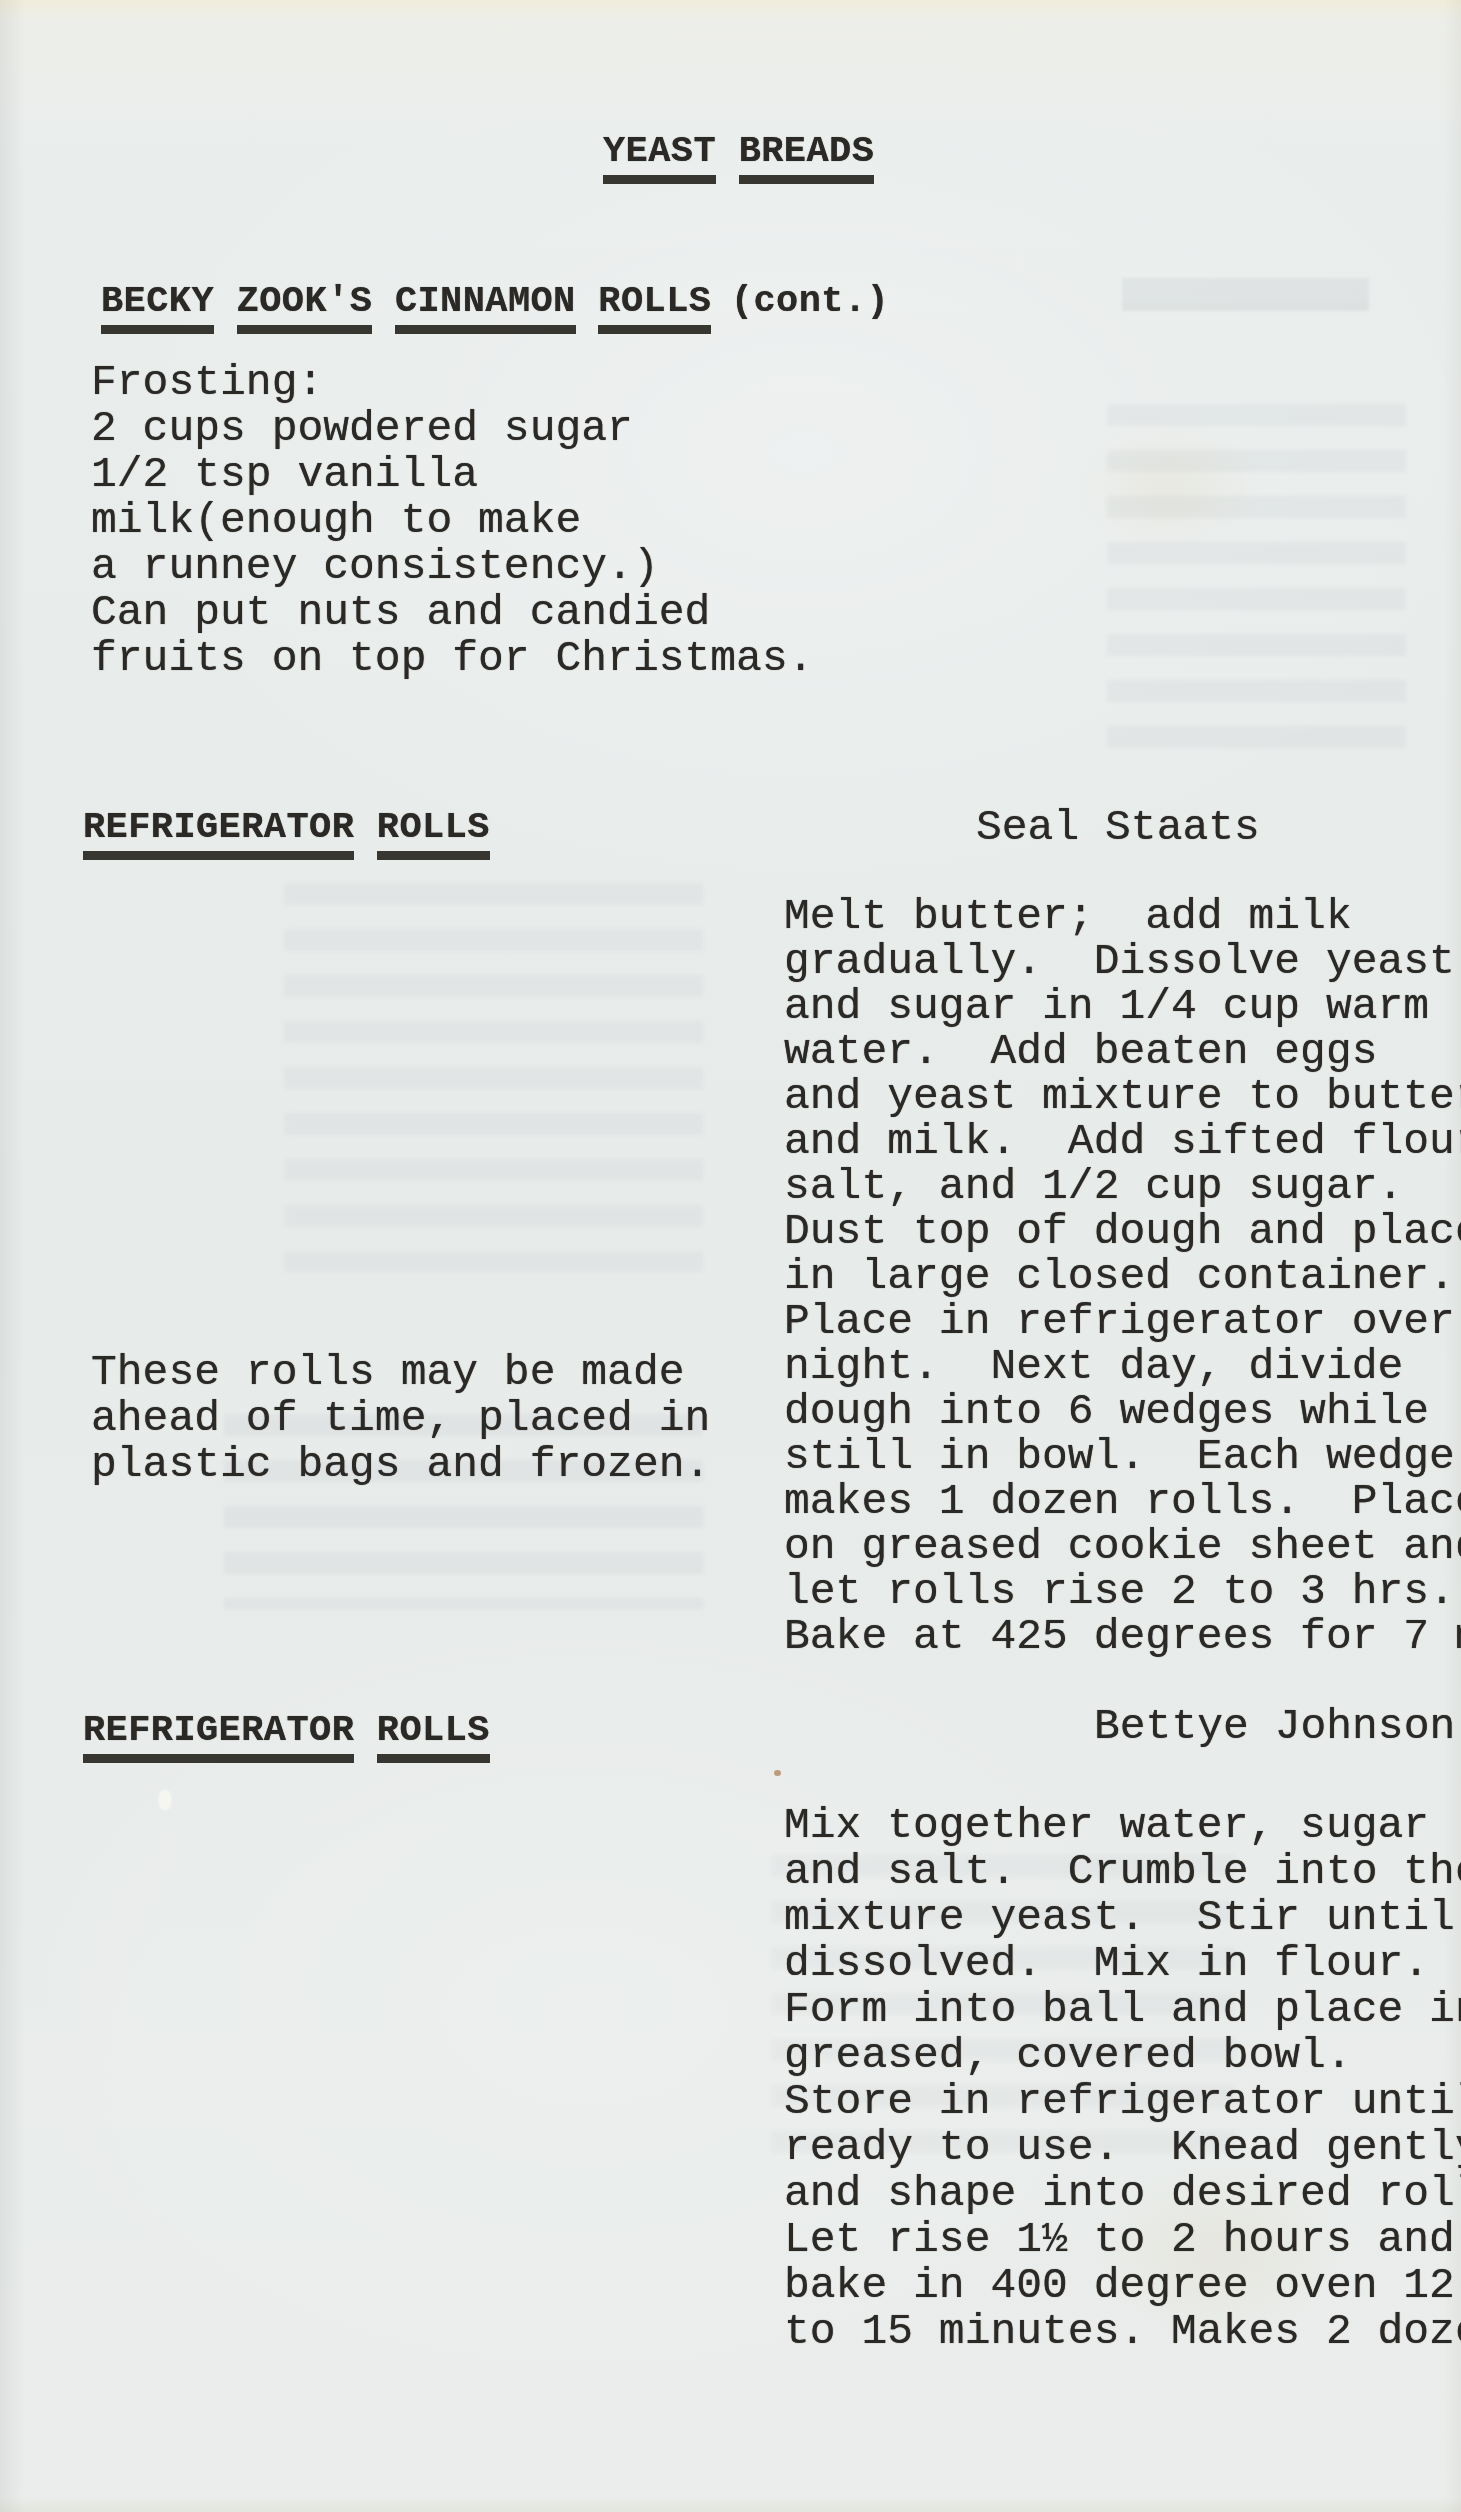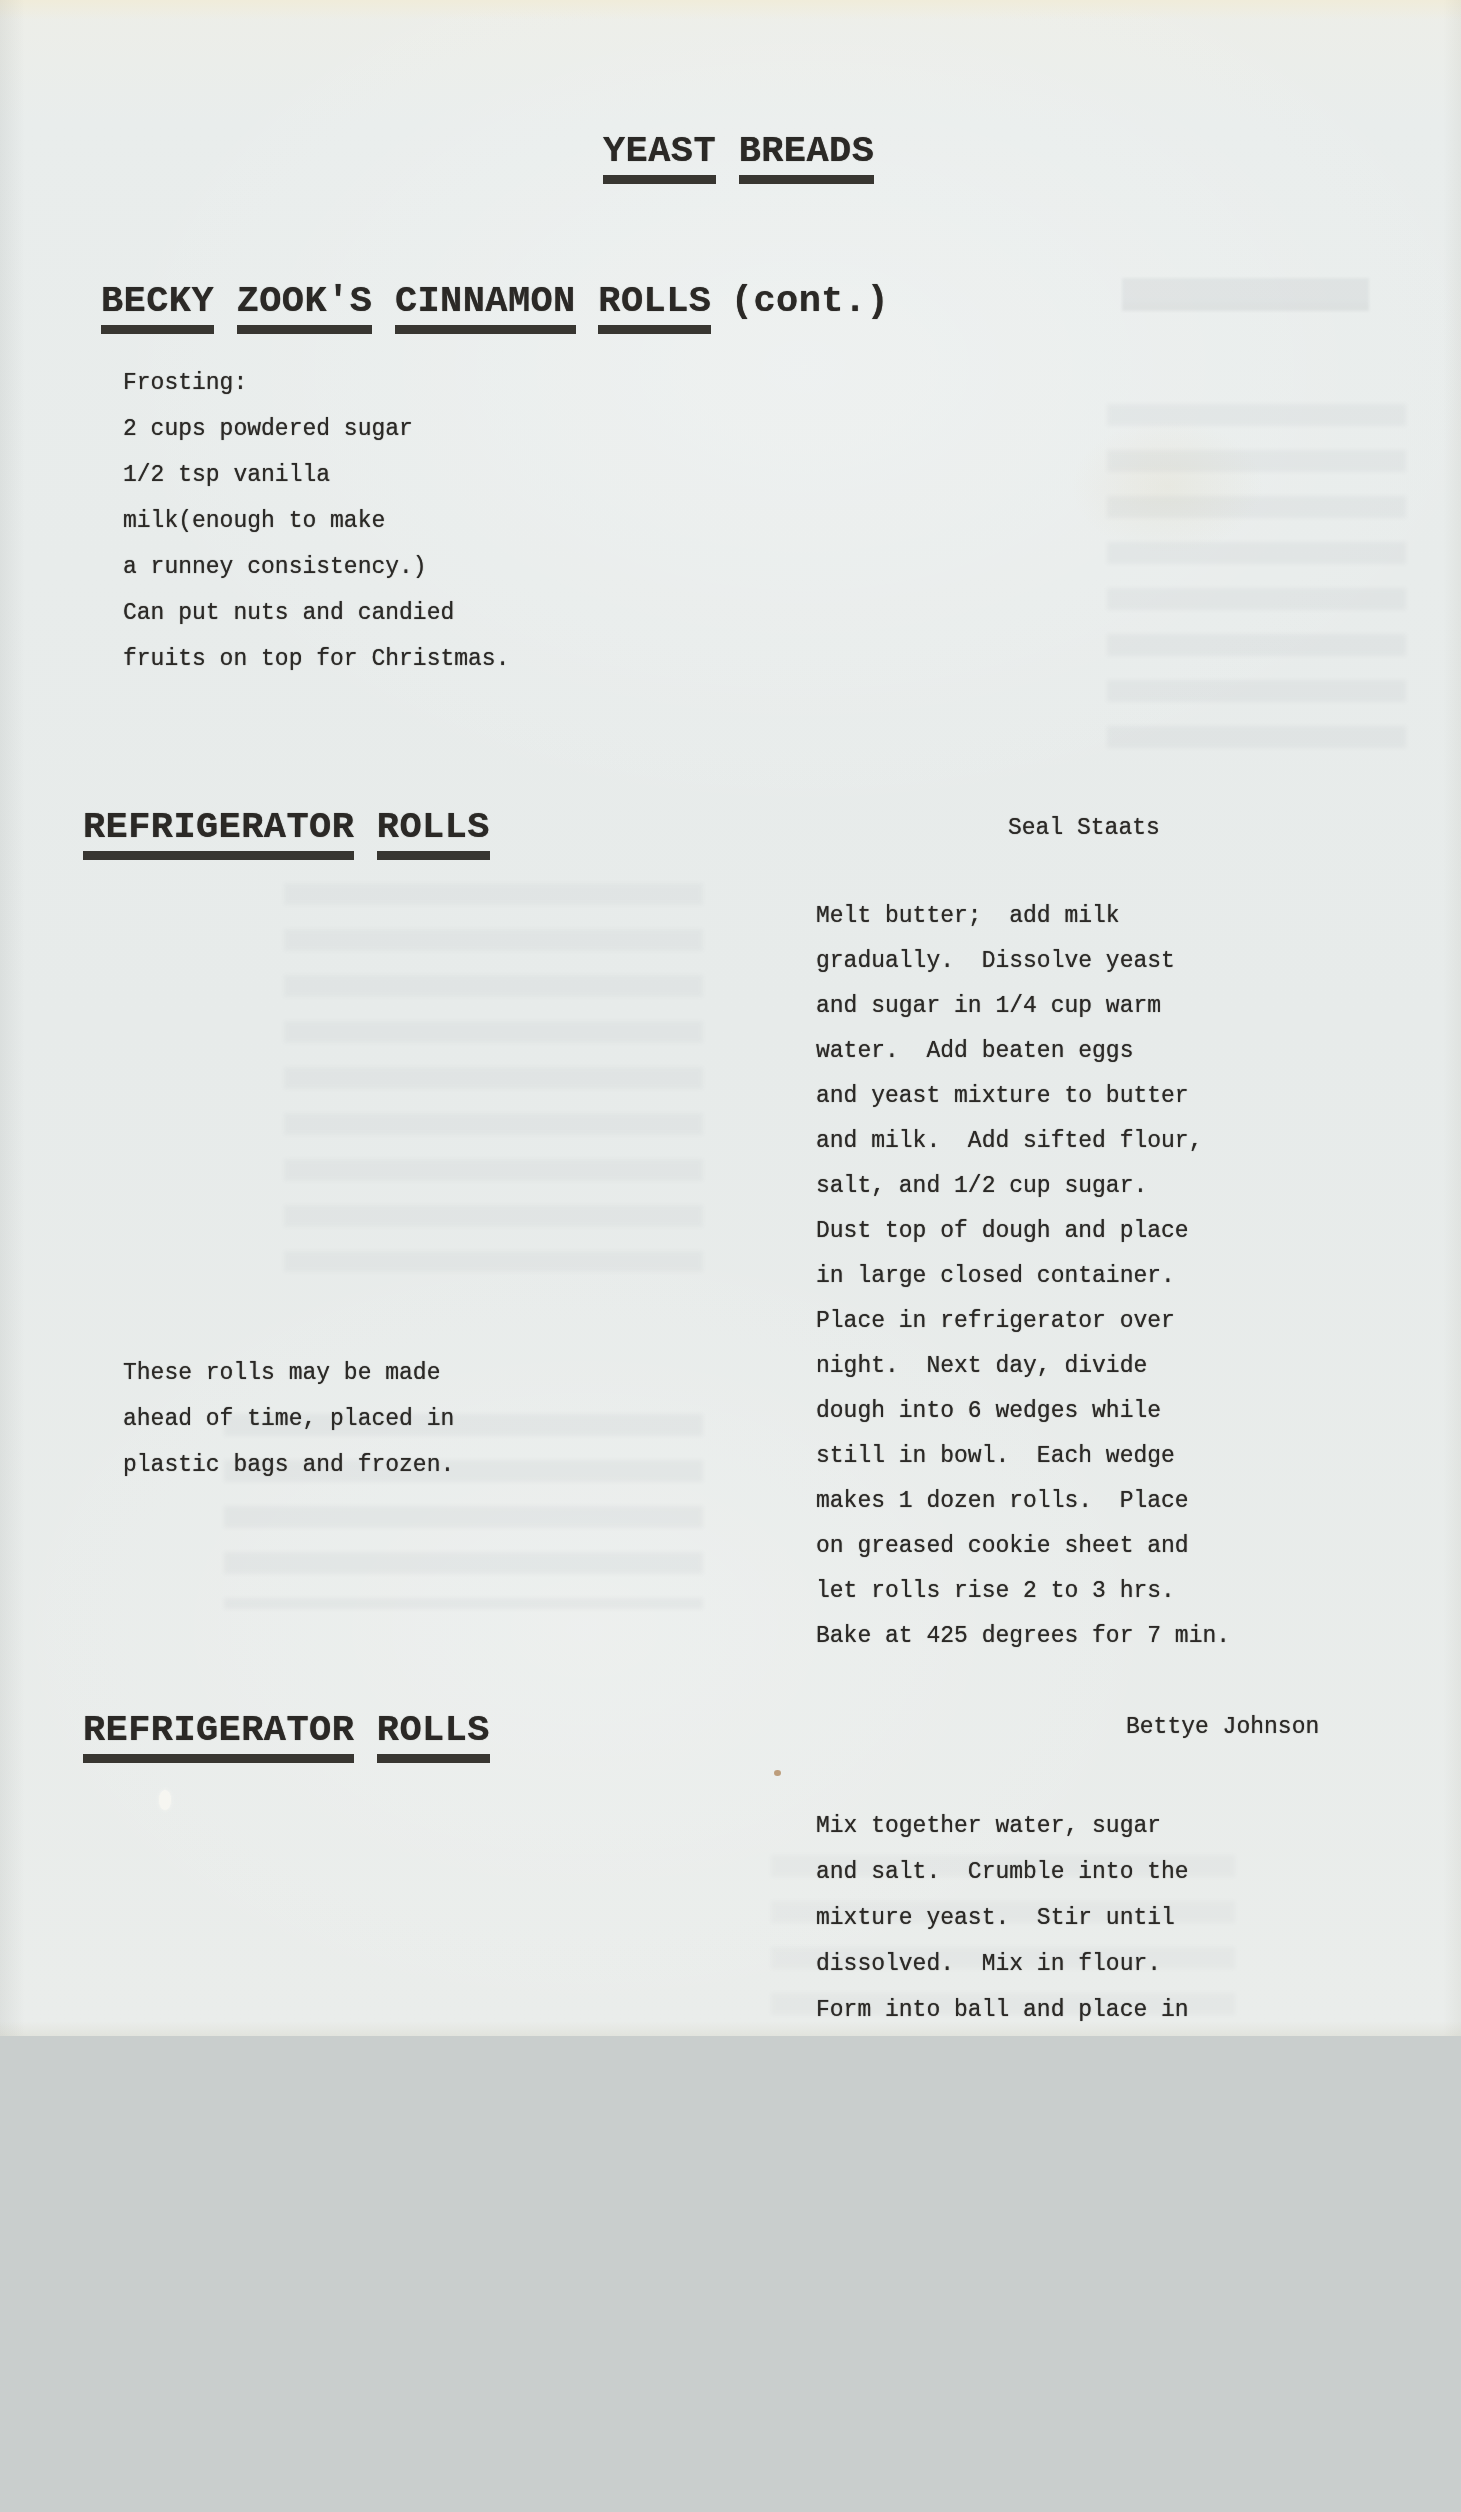--- a/index.html
+++ b/index.html
@@ -1,18 +1,18 @@
 <!DOCTYPE html>
 <html style="font-size:12px"><head>
 <meta charset="utf-8">
 <style>
   html,body{margin:0;padding:0;background:#c9cecd;}
   .page{
     position:relative;
-    width:1462px;height:2036px;
+    width:1462px;height:2512px;
     margin:0 auto;
     background:
       radial-gradient(ellipse 1047px 673px at 55% 18%, rgba(255,255,255,.25), rgba(255,255,255,0) 70%),
       radial-gradient(ellipse 898px 599px at 40% 80%, rgba(255,255,255,.18), rgba(255,255,255,0) 70%),
       linear-gradient(180deg,#edeee8 0%,#e9edec 6%,#e7ebea 50%,#eaedeb 100%);
     overflow:hidden;
     font-family:"Liberation Mono","DejaVu Sans Mono",monospace;
     color:#2b2926;
   }
   
@@ -21,24 +21,23 @@
   .edge-left{position:absolute;top:0;left:0;bottom:0;width:25.4px;
     background:linear-gradient(90deg,rgba(110,115,112,.10),rgba(110,115,112,0));}
   .edge-right{position:absolute;top:0;right:0;bottom:0;width:19.5px;
     background:linear-gradient(270deg,rgba(150,148,130,.10),rgba(150,148,130,0));}
   .edge-bottom{position:absolute;bottom:0;left:0;right:0;height:15px;
     background:linear-gradient(0deg,rgba(190,186,160,.18),rgba(190,186,160,0));}
 
   .block{
     position:absolute;
     white-space:pre;
-    font-size:23px;
+    font-size:43px;
     line-height:46px;
     text-shadow:0 0 1px rgba(43,41,38,.8);
-    margin-left:32px;
   }
   .heading{
     position:absolute;
     white-space:pre;
     font-size:37px;
     line-height:46px;
     font-weight:bold;
     letter-spacing:0.4px;
     text-shadow:0 0 0.9px rgba(43,41,38,.75);
   }

